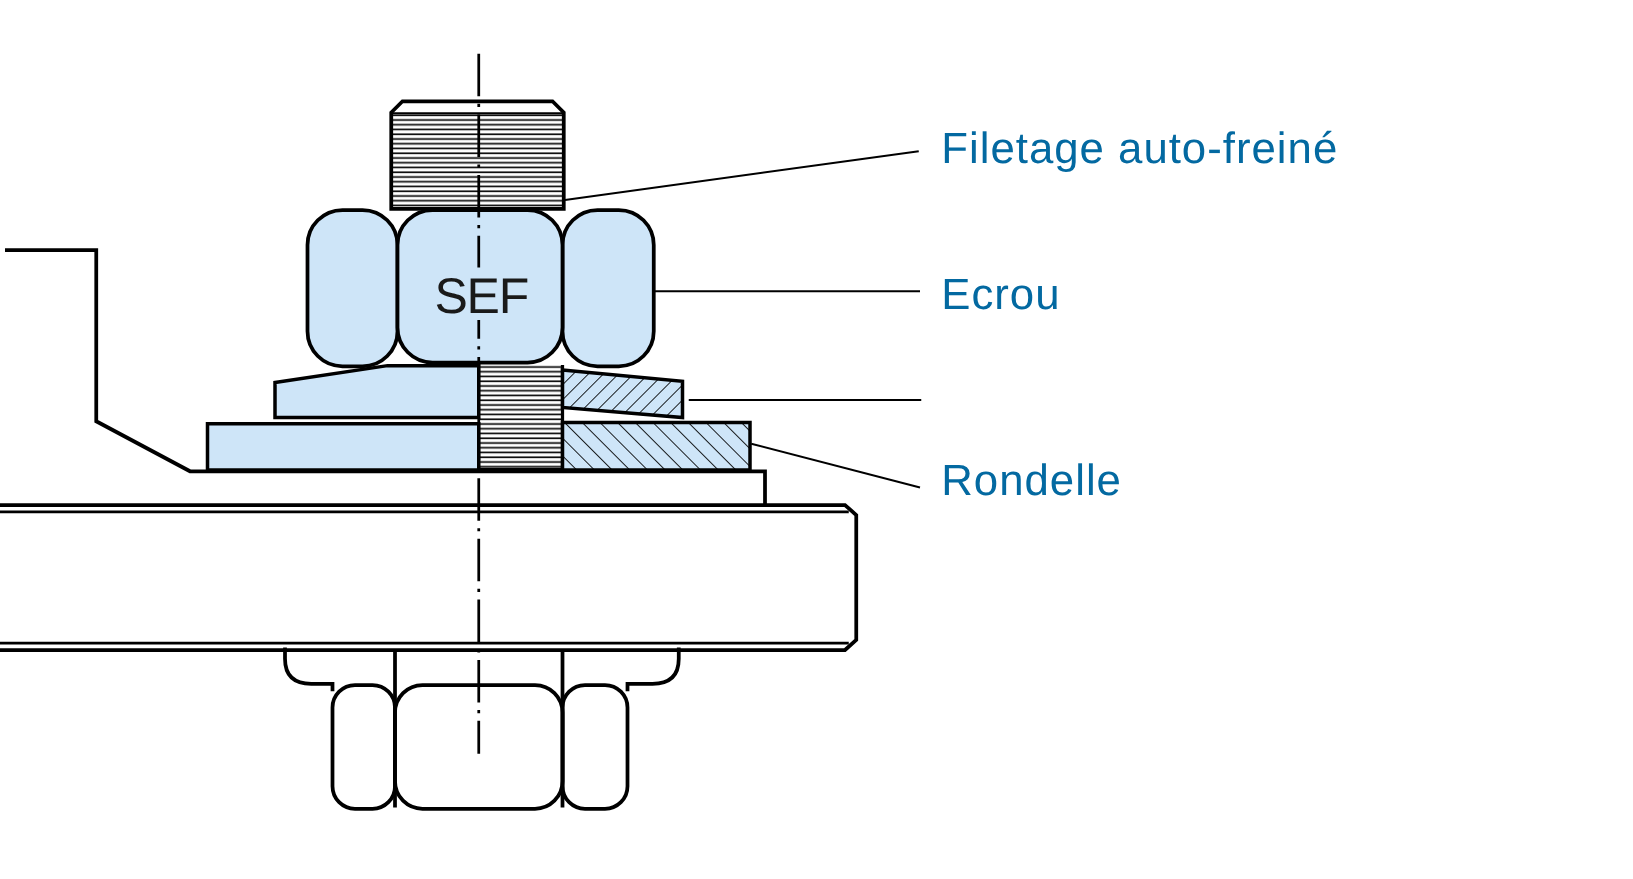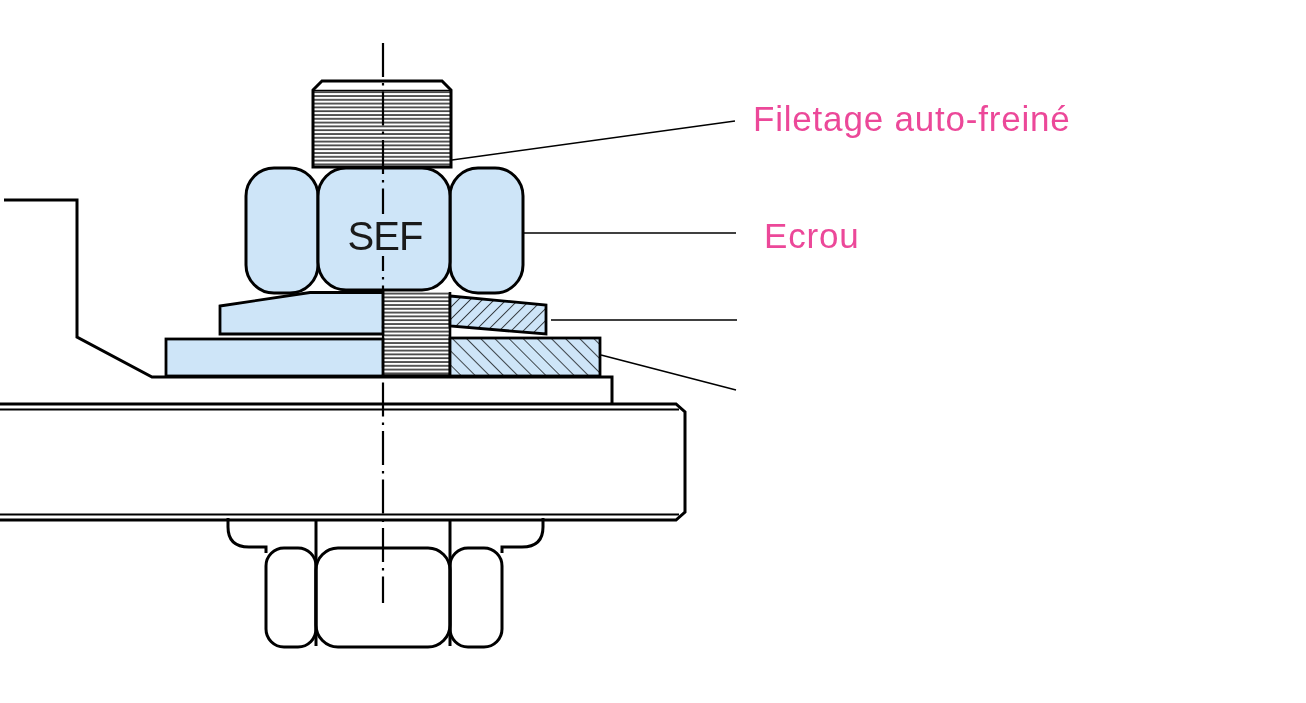--- a/index.html
+++ b/index.html
@@ -23,25 +23,25 @@
     top: 0;
   }
   .lbl {
     position: absolute;
     left: 753px;
     height: 36px;
     line-height: 36px;
     font-size: 35px;
     font-weight: 300;
     letter-spacing: 0.8px;
-    color: #ec4899;
+    color: #0369a1;
     white-space: nowrap;
   }
   .lbl-1 { top: 101px; }
-  .lbl-2 { top: 218px; margin-left: 11px; }
+  .lbl-2 { top: 218px; }
   .lbl-3 { top: 304px; }
   .lbl-4 { top: 367px; }
   .sef-text {
     font-family: "Liberation Sans", sans-serif;
     font-weight: 300;
     font-size: 40px;
     letter-spacing: -1px;
     fill: #1a1a1a;
   }
 </style>
@@ -125,14 +125,15 @@
     <g stroke="#000" stroke-width="1.6">
       <line x1="452" y1="160" x2="735" y2="121"></line>
       <line x1="524" y1="233" x2="736" y2="233"></line>
       <line x1="551" y1="320" x2="737" y2="320"></line>
       <line x1="601" y1="355" x2="736" y2="390"></line>
     </g>
   </svg>
 
   <div class="lbl lbl-1">Filetage auto-freiné</div>
   <div class="lbl lbl-2">Ecrou</div>
+  <div class="lbl lbl-4">Rondelle</div>
 
 </div>
 
 </body></html>

